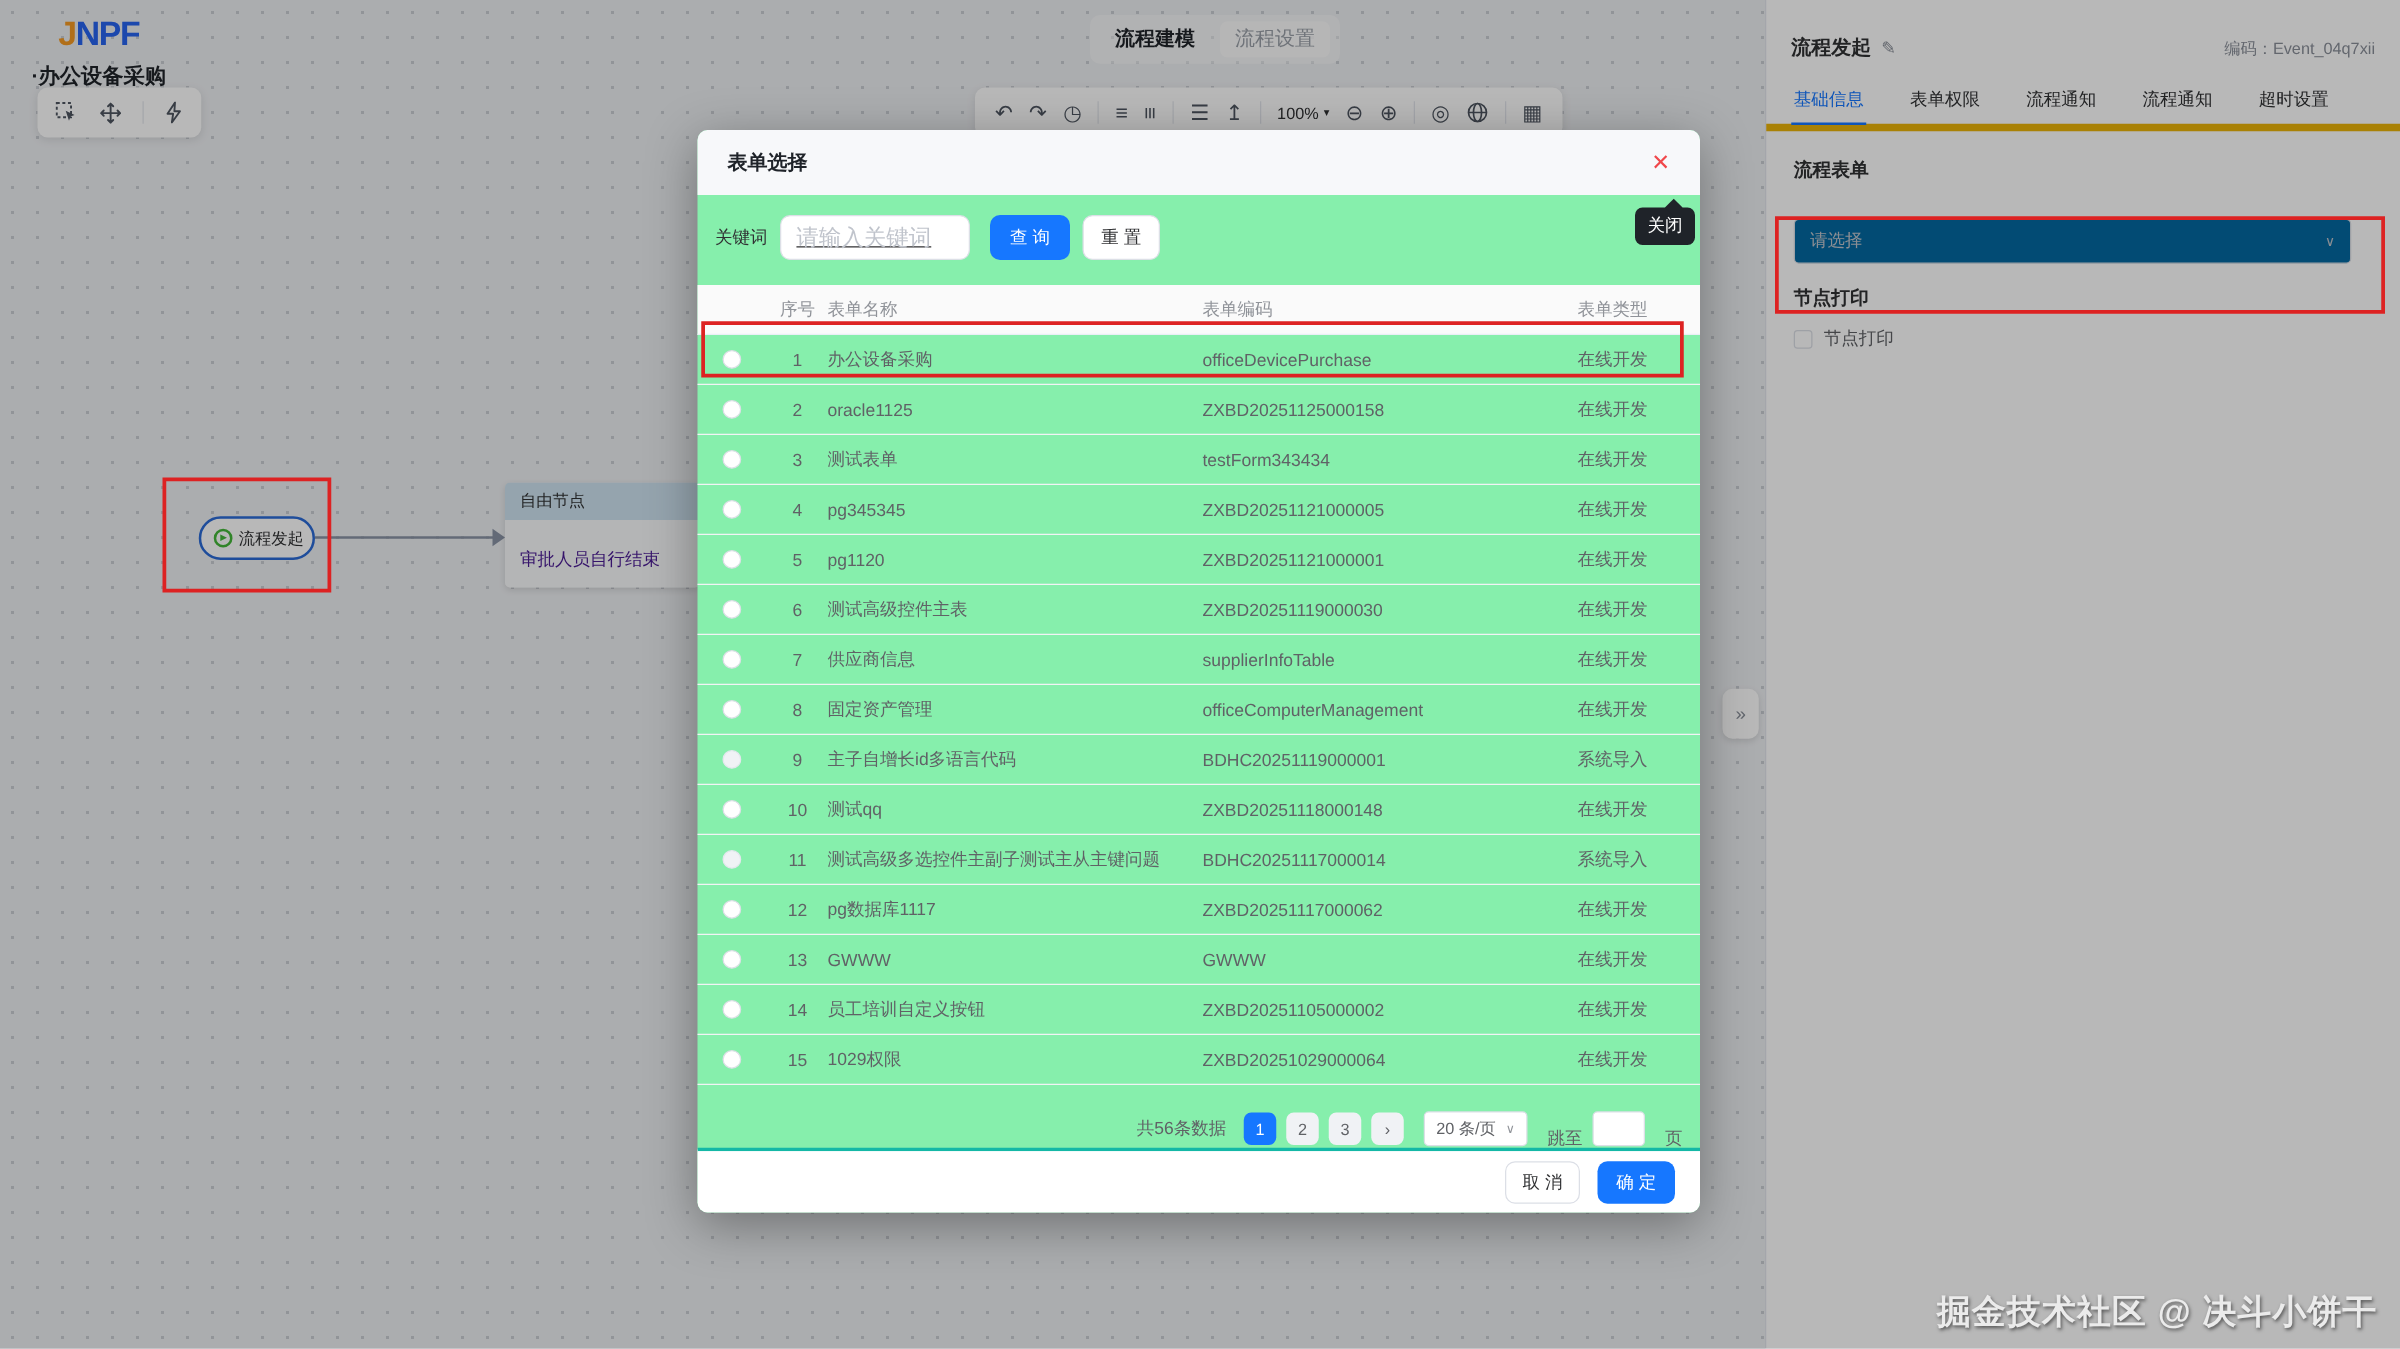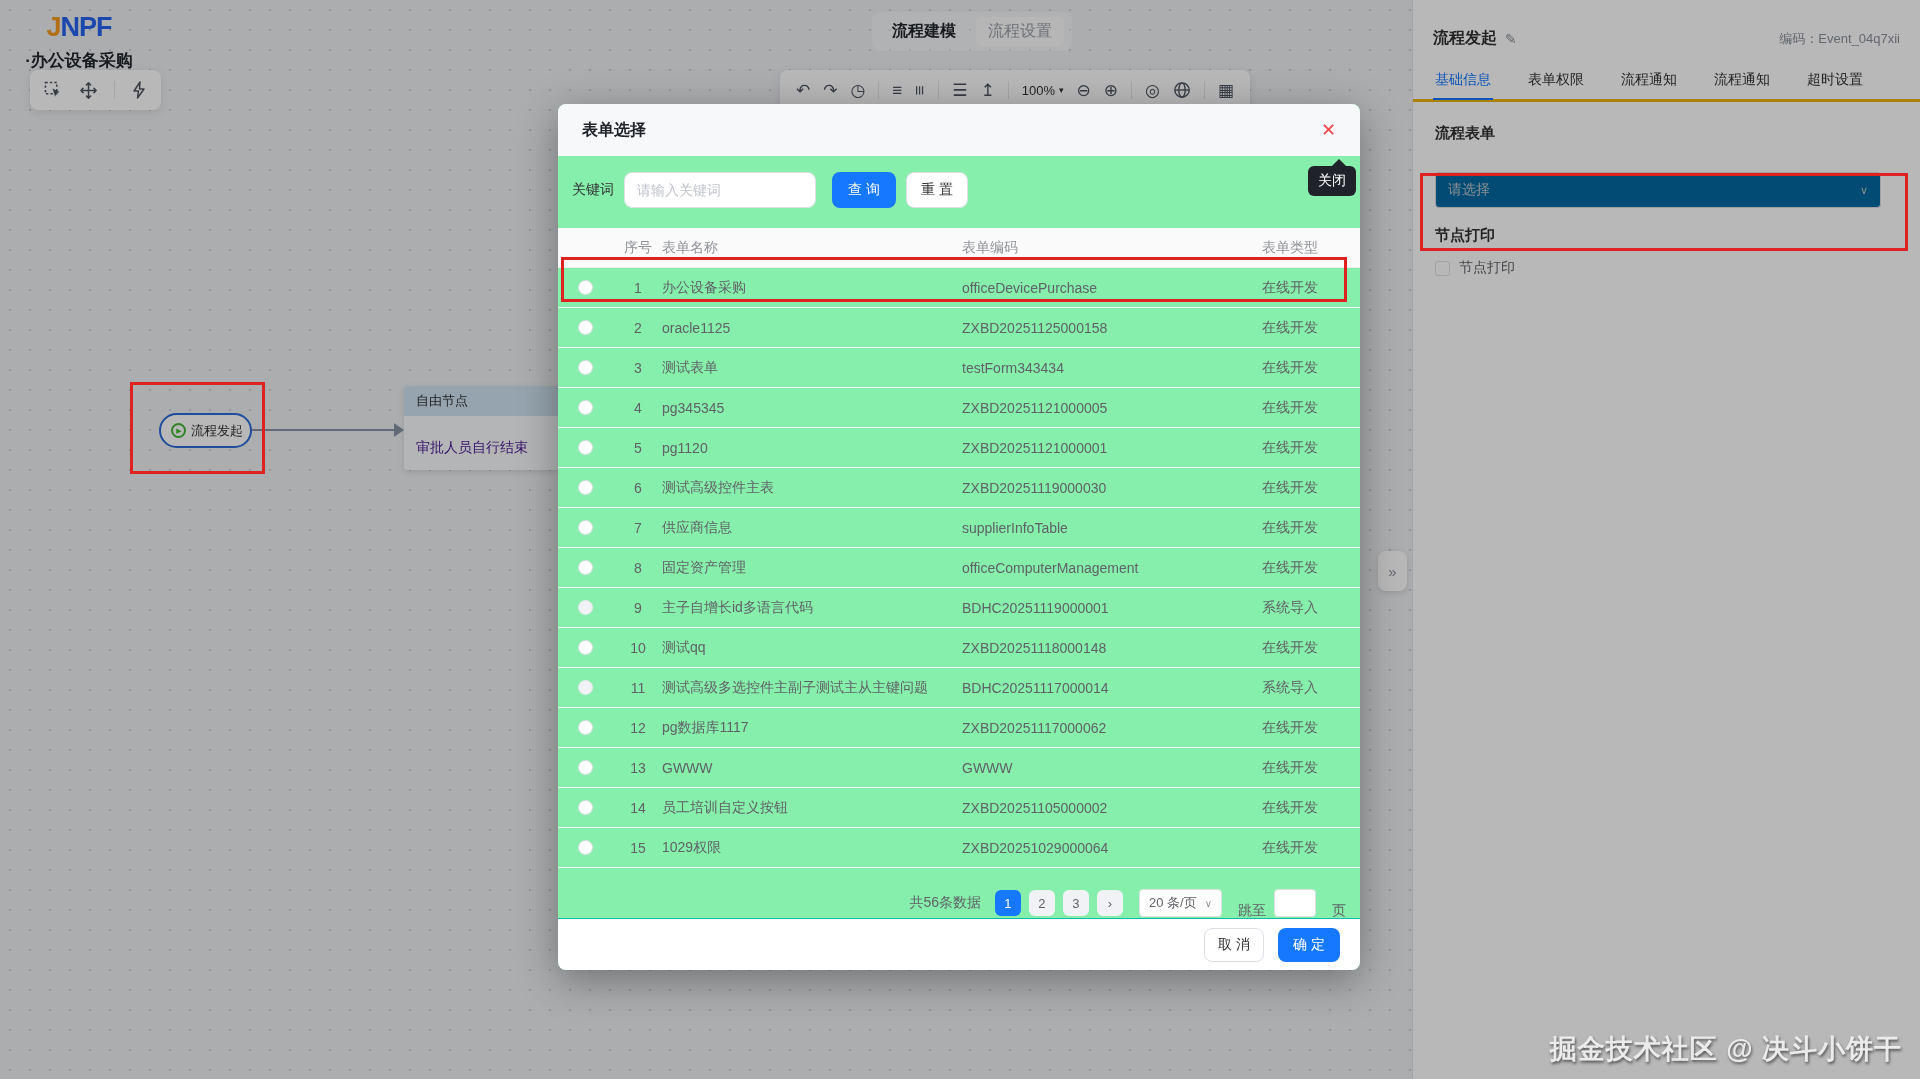--- a/index.html
+++ b/index.html
@@ -68,21 +68,21 @@
     padding-left:12px; font-size:14px; color:#4c1d95;font-family:Liberation Serif, serif; }
 
   
   .panel { position:absolute; right:0; top:0; width:508px; height:1079px; background:#fff;
     border-left:1px solid #e4e7ed; }
   .panel-head { display:flex; align-items:center; justify-content:space-between; padding:28px 20px 14px 20px; }
   .panel-title-wrap { display:flex; align-items:center; gap:8px; }
   .panel-title { font-size:16px; font-weight:700; color:#303133; }
   .edit-ic { font-size:14px; color:#8a8f99; cursor:pointer; }
   .panel-code { font-size:13px; color:#8a8f99; }
-  .panel-tabs { display:flex; gap:33px; padding:0 20px; border-bottom:3px solid #eab308; }
+  .panel-tabs { display:flex; gap:33px; padding:0 20px; border-bottom:6px solid #eab308; }
   .ptab { font-size:14px; color:#303133; padding:8px 2px 10px 2px; cursor:pointer; position:relative; }
   .ptab.active { color:#1677ff; }
   .ptab.active::after { content:""; position:absolute; left:0; right:0; bottom:-1px; height:2px; background:#1677ff; }
   .panel-body { padding:22px 22px; }
   .field-label { font-size:15px; font-weight:700; color:#303133; margin-bottom:12px; }
   .select-box { width:446px; height:36px; border:1px solid #dcdfe6; border-radius:4px;
     display:flex; align-items:center; justify-content:space-between; padding:0 12px; cursor:pointer; background:#0369a1;margin-top:29px; }
   .select-box .placeholder { font-size:14px; color:#c0c4cc; }
   .select-box .chev { font-size:11px; color:#c0c4cc; }
   .section-label { font-size:15px; font-weight:700; color:#303133; margin:18px 0 14px 0; }
@@ -99,22 +99,22 @@
 
   
   .modal { position:absolute; left:558px; top:104px; width:802px; height:866px; background:#86efac;
     border-radius:8px; box-shadow:0 10px 40px rgba(0,0,0,.35); z-index:60; }
   .modal-head { height:52px; background:#f7f8fa; border-radius:8px 8px 0 0; display:flex;
     align-items:center; justify-content:space-between; padding:0 24px; }
   .modal-title { font-size:16px; font-weight:700; color:#1f2329; }
   .modal-close { font-size:18px; color:#f0474a; cursor:pointer; line-height:1; }
   .search-row { display:flex; align-items:center; padding:16px 24px 0 14px; gap:10px; }
   .kw-label { font-size:14px; color:#303133; white-space:nowrap; }
-  .kw-input { width:192px; height:36px; border:1px solid #dcdfe6; border-radius:8px; padding:0 12px;
-    font-size:14px; color:#303133; outline:none; }
+  .kw-input { width:152px; height:36px; border:1px solid #dcdfe6; border-radius:8px; padding:0 12px;
+    font-size:18px; color:#303133; outline:none;text-decoration:underline; }
   .kw-input::placeholder { color:#c0c4cc; }
   .btn-search { width:64px; height:36px; border:none; border-radius:8px; background:#1677ff; color:#fff;
     font-size:14px; margin-left:6px; cursor:pointer; }
   .btn-reset { width:62px; height:36px; border:1px solid #dcdfe6; border-radius:8px; background:#fff;
     color:#303133; font-size:14px; cursor:pointer; }
 
   .tbl { margin-top:20px; }
   .trow, .thead { display:flex; align-items:center; height:40px; padding:0 20px; }
   .thead { background:#fafafa; border-bottom:1px solid #ebeef5; color:#909399; font-size:14px; }
   .trow { border-bottom:1px solid #f2f3f5; font-size:14px; color:#606266; cursor:pointer; }
@@ -130,21 +130,21 @@
   .pg-total { font-size:14px; color:#606266; margin-right:6px; }
   .pg-pill { min-width:26px; height:26px; border-radius:6px; background:#f0f2f5; color:#606266;
     font-size:13px; display:flex; align-items:center; justify-content:center; cursor:pointer; padding:0 4px; }
   .pg-pill.active { background:#1677ff; color:#fff; }
   .pg-size { height:28px; border:1px solid #dcdfe6; border-radius:4px; background:#fff; display:flex;
     align-items:center; gap:8px; padding:0 9px; font-size:13px; color:#606266; margin-left:8px; cursor:pointer; }
   .pg-size .chev { font-size:10px; color:#909399; }
   .pg-jump { font-size:14px; color:#606266; margin-left:8px;margin-top:16px; }
   .pg-input { width:42px; height:28px; border:1px solid #dcdfe6; border-radius:4px; outline:none;
     text-align:center; font-size:13px; }
-  .modal-foot { position:absolute; left:0; right:0; bottom:0; height:52px; border-top:1px solid #14b8a6;
+  .modal-foot { position:absolute; left:0; right:0; bottom:0; height:52px; border-top:3px solid #14b8a6;
     display:flex; align-items:center; justify-content:flex-end; gap:14px; padding:0 20px;
     background:#fff; border-radius:0 0 8px 8px; }
   .btn-cancel { width:60px; height:34px; border:1px solid #dcdfe6; border-radius:8px; background:#fff;
     color:#303133; font-size:14px; cursor:pointer; }
   .btn-confirm { width:62px; height:34px; border:none; border-radius:8px; background:#1677ff;
     color:#fff; font-size:14px; cursor:pointer; }
 
   
   .tooltip { position:absolute; left:1308px; top:166px; background:#1f2329; color:#fff; font-size:14px;
     padding:6px 10px; border-radius:6px; z-index:70; }

